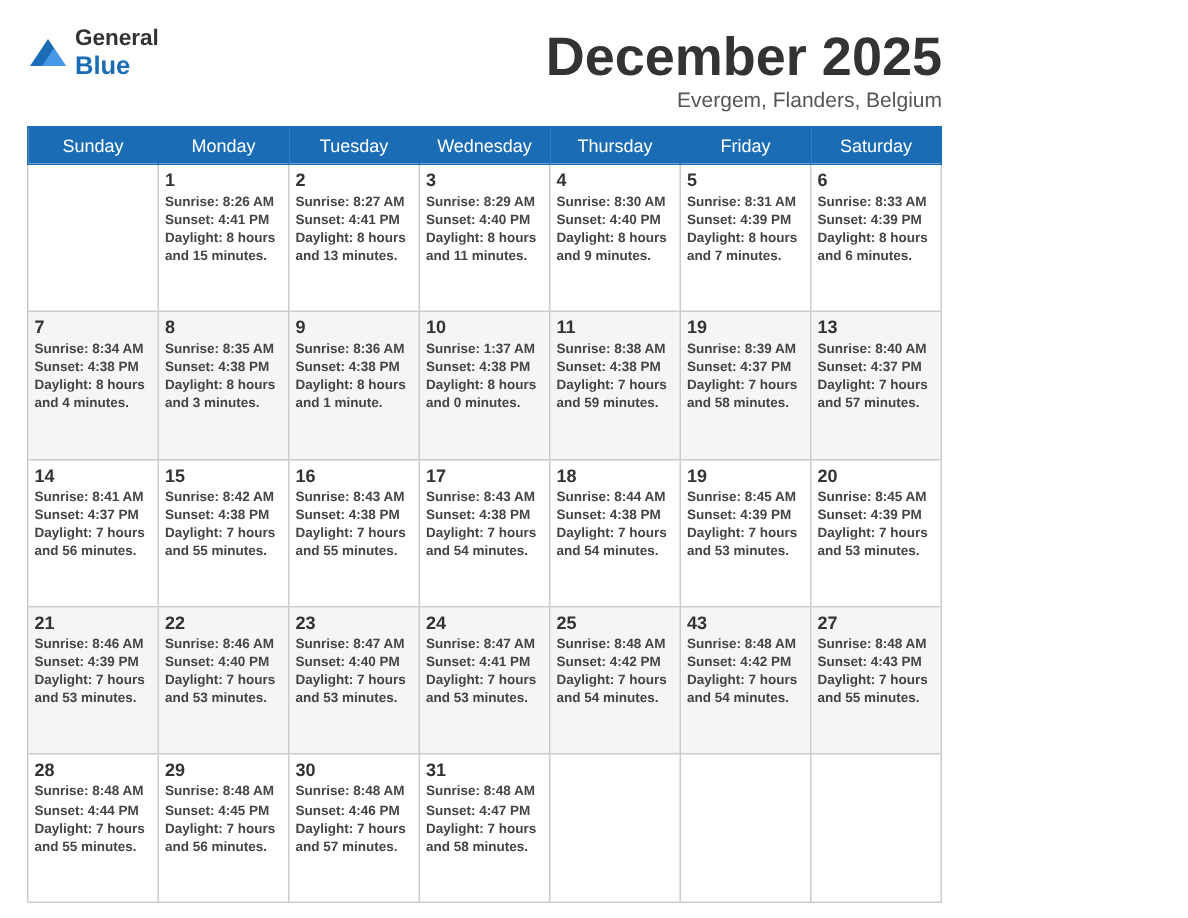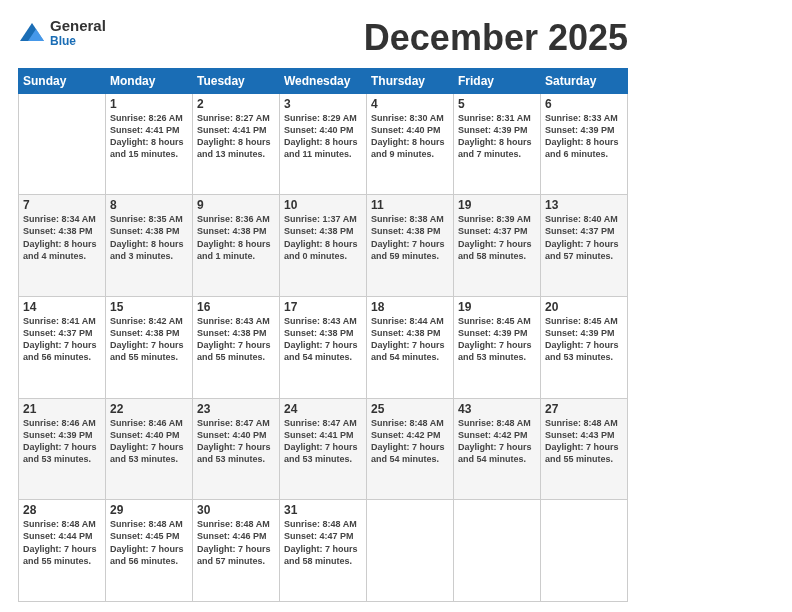--- a/index.html
+++ b/index.html
@@ -32,21 +32,21 @@
       display: flex;
       flex-direction: column;
       line-height: 1.1;
     }
     .logo-general {
       font-size: 15px;
       font-weight: bold;
       color: #333;
     }
     .logo-blue {
-      font-size: 12px;
+      font-size: 17px;
       font-weight: bold;
       color: #1a6db5;
     }
     .logo-icon {
       width: 28px;
       height: 28px;
     }
     .title-block {
       text-align: right;
     }
@@ -64,23 +64,23 @@
       flex: 1;
       border: 1px solid #ccc;
       border-collapse: collapse;
       width: 100%;
       table-layout: fixed;
     }
     .calendar th {
       background-color: #1a6db5;
       color: #fff;
       font-size: 12px;
-      font-weight: bold;
+      font-weight: normal;
       padding: 5px 4px;
-      text-align: left;
+      text-align: center;
       border: 1px solid #1a6db5;
     }
     .calendar td {
       vertical-align: top;
       border: 1px solid #ccc;
       padding: 3px 4px;
       font-size: 9.5px;
       color: #333;
       height: 80px;
       background: #fff;
@@ -115,20 +115,21 @@
         <polygon points="14,4 26,22 2,22" fill="#1a6db5"></polygon>
         <polygon points="18,10 26,22 10,22" fill="#5aabff" opacity="0.7"></polygon>
       </svg>
       <div class="logo-text">
         <span class="logo-general">General</span>
         <span class="logo-blue">Blue</span>
       </div>
     </div>
     <div class="title-block">
       <div class="month-title">December 2025</div>
+      <div class="location-title">Evergem, Flanders, Belgium</div>
     </div>
   </div>
 
   <table class="calendar">
     <thead>
       <tr>
         <th>Sunday</th>
         <th>Monday</th>
         <th>Tuesday</th>
         <th>Wednesday</th>

